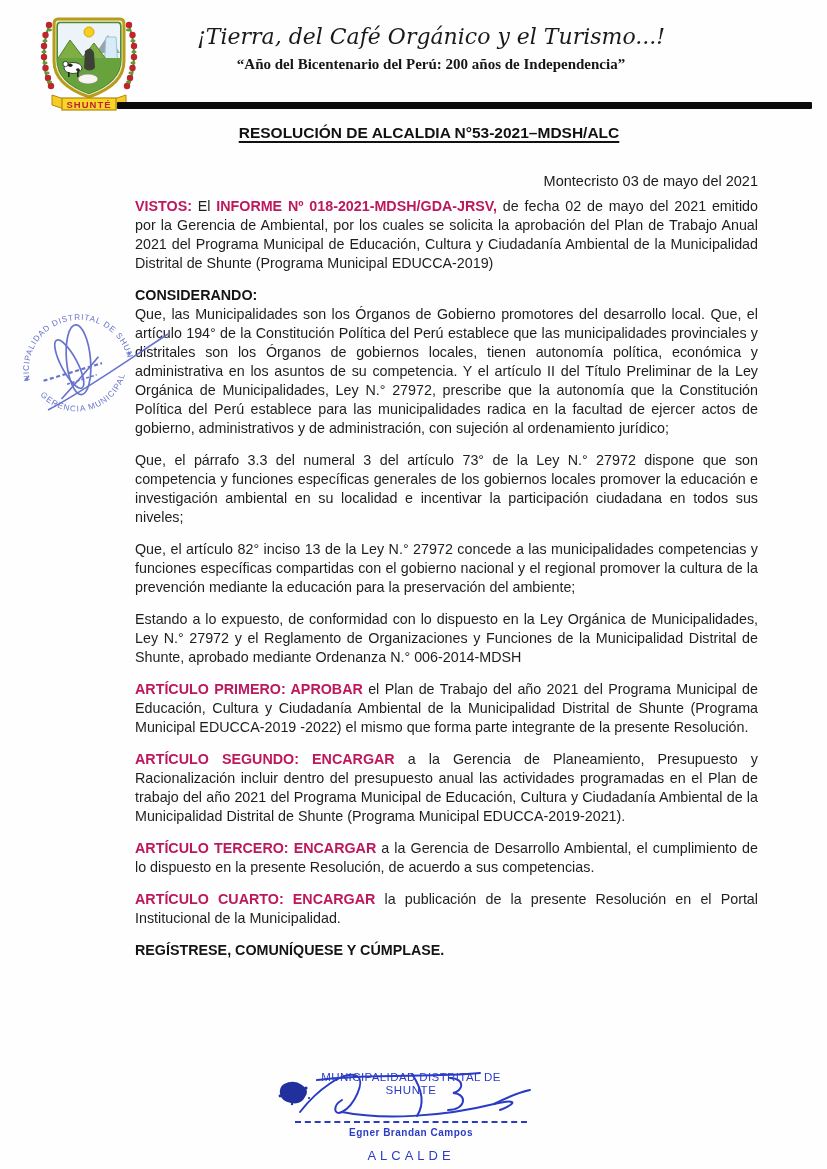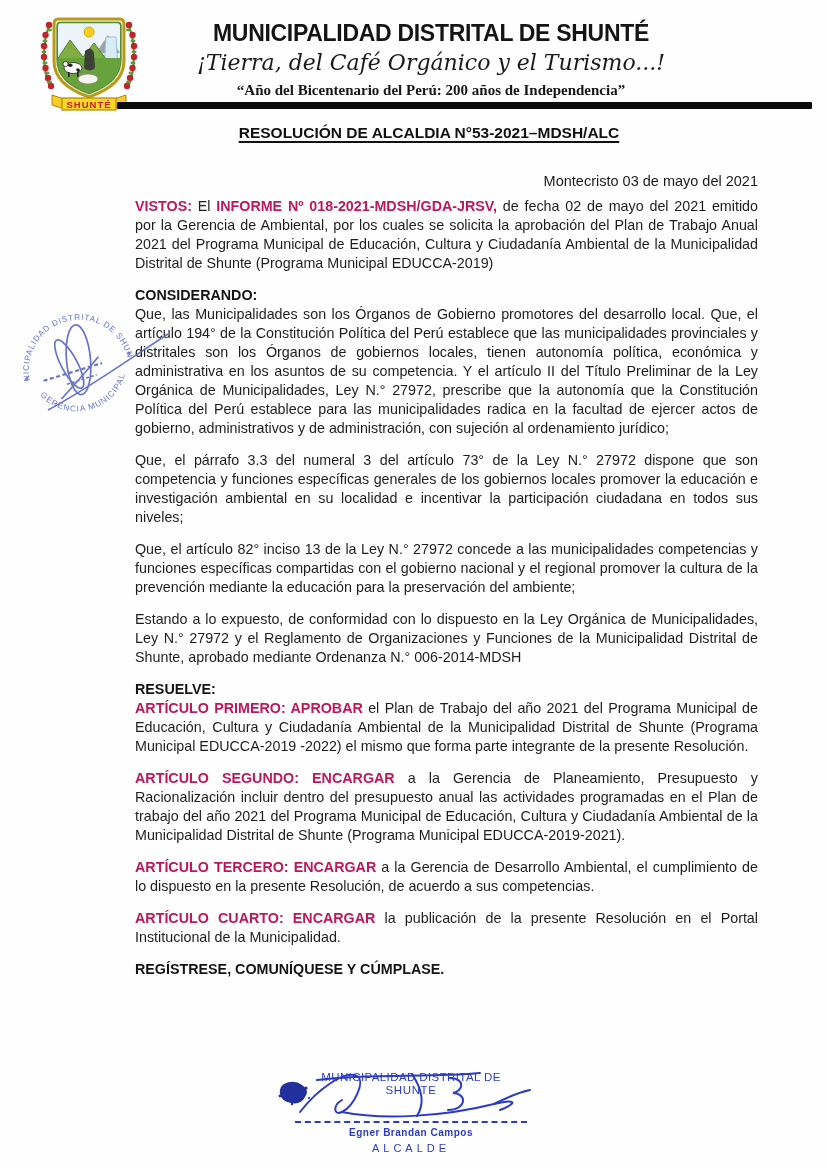--- a/index.html
+++ b/index.html
@@ -32,21 +32,21 @@
   .closing{margin:12px 0 12px 0;font-weight:bold;color:#141414;}
   b{color:#be185d;}
   
   .stamp{position:absolute;left:8px;top:288px;width:170px;height:158px;opacity:0.92;}
   
   .sign-block{position:absolute;left:278px;top:1071px;width:266px;text-align:center;color:#2b3cc4;}
   .sign-org1{font-size:11.5px;font-weight:500;letter-spacing:0.4px;line-height:13px;}
   .sign-org2{font-size:11.5px;font-weight:500;letter-spacing:0.6px;line-height:13px;}
   .sign-dash{width:232px;margin:24px auto 2px auto;border:0;border-top:2.4px dashed #2b3cc4;}
   .sign-name{font-size:10px;font-weight:bold;letter-spacing:0.5px;line-height:16px;}
-  .sign-role{font-size:11px;letter-spacing:4px;line-height:12px;margin-top:1px;}
+  .sign-role{font-size:13px;letter-spacing:4px;line-height:12px;margin-top:9px;}
   .sign-ink{position:absolute;left:262px;top:1062px;width:300px;height:72px;pointer-events:none;}
 </style>
 </head>
 <body>
 
 <div class="page">
 
   <div class="logo">
     <svg viewBox="0 0 106 99" width="106" height="99">
 
@@ -122,39 +122,37 @@
       <g>
         <path d="M16,82 L28,86 L28,96 L16,92 Z" fill="#f3cd25" stroke="#b8860b" stroke-width="1"></path>
         <path d="M90,82 L78,86 L78,96 L90,92 Z" fill="#f3cd25" stroke="#b8860b" stroke-width="1"></path>
         <rect x="26" y="85" width="54" height="12" fill="#f7d62a" stroke="#b8860b" stroke-width="1.2"></rect>
         <text x="53" y="94.5" text-anchor="middle" font-family="Liberation Sans, sans-serif" font-size="9.5" font-weight="bold" letter-spacing="1" fill="#c0242e">SHUNTÉ</text>
       </g>
     </svg>
   </div>
 
   <div class="header-text">
-    <div class="org-name">MUNICIPALIDAD DISTRITAL DE SHUNTÉ</div>
     <div class="motto">¡Tierra, del Café Orgánico y el Turismo...!</div>
     <div class="slogan">“Año del Bicentenario del Perú: 200 años de Independencia”</div>
   </div>
   <div class="header-rule"></div>
 
   <div class="doc-title">RESOLUCIÓN DE ALCALDIA N°53-2021–MDSH/ALC</div>
   <div class="dateline">Montecristo 03 de mayo del 2021</div>
 
   <div class="body-col">
     <p class="para"><b>VISTOS:</b><span> El </span><b>INFORME Nº 018-2021-MDSH/GDA-JRSV,</b><span> de fecha 02 de mayo del 2021 emitido por la Gerencia de Ambiental, por los cuales se solicita la aprobación del Plan de Trabajo Anual 2021 del Programa Municipal de Educación, Cultura y Ciudadanía Ambiental de la Municipalidad Distrital de Shunte (Programa Municipal EDUCCA-2019)</span></p>
 
     <p class="heading">CONSIDERANDO:</p>
     <p class="para">Que, las Municipalidades son los Órganos de Gobierno promotores del desarrollo local. Que, el artículo 194° de la Constitución Política del Perú establece que las municipalidades provinciales y distritales son los Órganos de gobiernos locales, tienen autonomía política, económica y administrativa en los asuntos de su competencia. Y el artículo II del Título Preliminar de la Ley Orgánica de Municipalidades, Ley N.° 27972, prescribe que la autonomía que la Constitución Política del Perú establece para las municipalidades radica en la facultad de ejercer actos de gobierno, administrativos y de administración, con sujeción al ordenamiento jurídico;</p>
     <p class="para">Que, el párrafo 3.3 del numeral 3 del artículo 73° de la Ley N.° 27972 dispone que son competencia y funciones específicas generales de los gobiernos locales promover la educación e investigación ambiental en su localidad e incentivar la participación ciudadana en todos sus niveles;</p>
     <p class="para">Que, el artículo 82° inciso 13 de la Ley N.° 27972 concede a las municipalidades competencias y funciones específicas compartidas con el gobierno nacional y el regional promover la cultura de la prevención mediante la educación para la preservación del ambiente;</p>
     <p class="para">Estando a lo expuesto, de conformidad con lo dispuesto en la Ley Orgánica de Municipalidades, Ley N.° 27972 y el Reglamento de Organizaciones y Funciones de la Municipalidad Distrital de Shunte, aprobado mediante Ordenanza N.° 006-2014-MDSH</p>
 
-    <p class="heading">RESUELVE:</p>
     <p class="para"><b>ARTÍCULO PRIMERO: APROBAR</b><span> el Plan de Trabajo del año 2021 del Programa Municipal de Educación, Cultura y Ciudadanía Ambiental de la Municipalidad Distrital de Shunte (Programa Municipal EDUCCA-2019 -2022) el mismo que forma parte integrante de la presente Resolución.</span></p>
     <p class="para"><b>ARTÍCULO SEGUNDO: ENCARGAR</b><span> a la Gerencia de Planeamiento, Presupuesto y Racionalización incluir dentro del presupuesto anual las actividades programadas en el Plan de trabajo del año 2021 del Programa Municipal de Educación, Cultura y Ciudadanía Ambiental de la Municipalidad Distrital de Shunte (Programa Municipal EDUCCA-2019-2021).</span></p>
     <p class="para"><b>ARTÍCULO TERCERO: ENCARGAR</b><span> a la Gerencia de Desarrollo Ambiental, el cumplimiento de lo dispuesto en la presente Resolución, de acuerdo a sus competencias.</span></p>
     <p class="para"><b>ARTÍCULO CUARTO: ENCARGAR</b><span> la publicación de la presente Resolución en el Portal Institucional de la Municipalidad.</span></p>
 
     <p class="closing">REGÍSTRESE, COMUNÍQUESE Y CÚMPLASE.</p>
   </div>
 
   <svg class="stamp" viewBox="0 0 170 158">
     <g transform="rotate(-14 70 78)" fill="none" stroke="#5b68c8">

